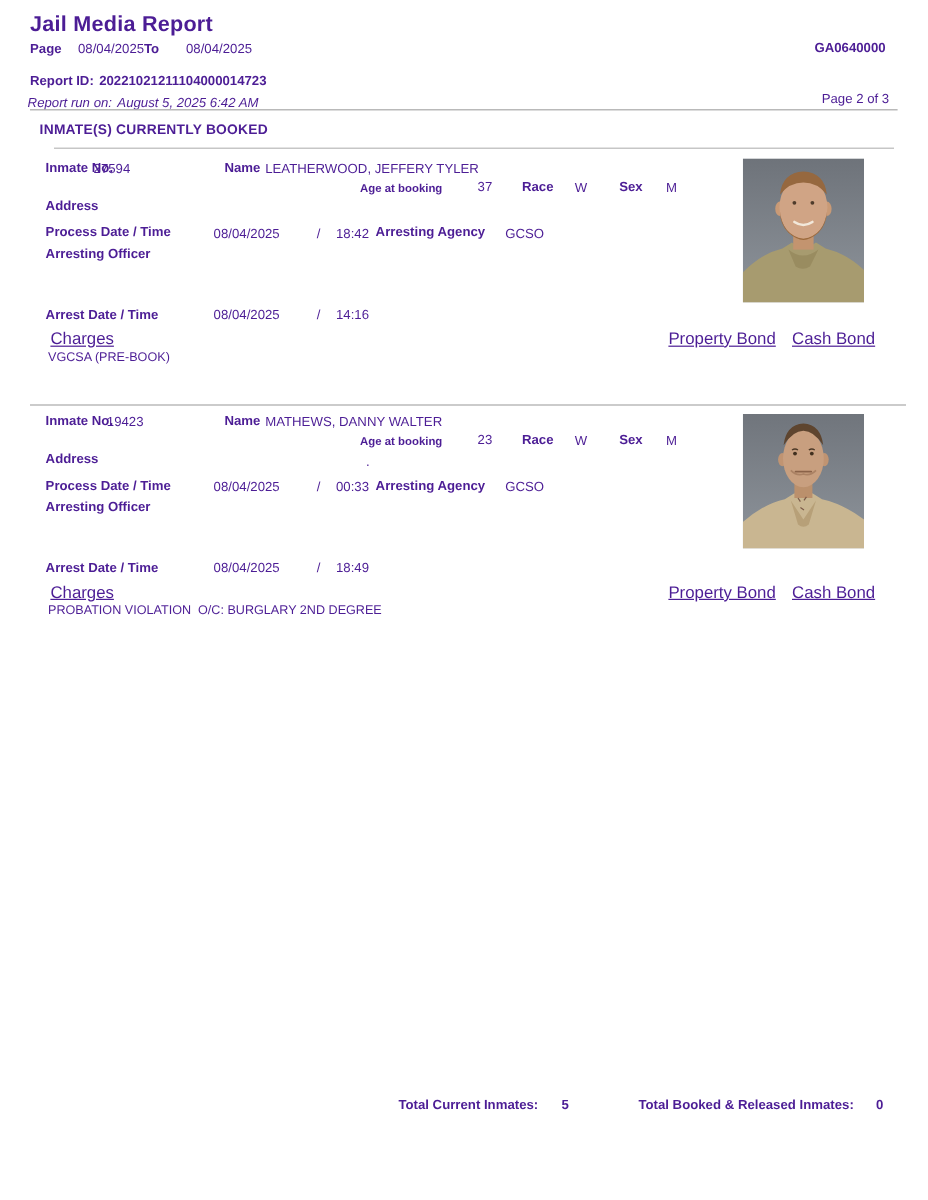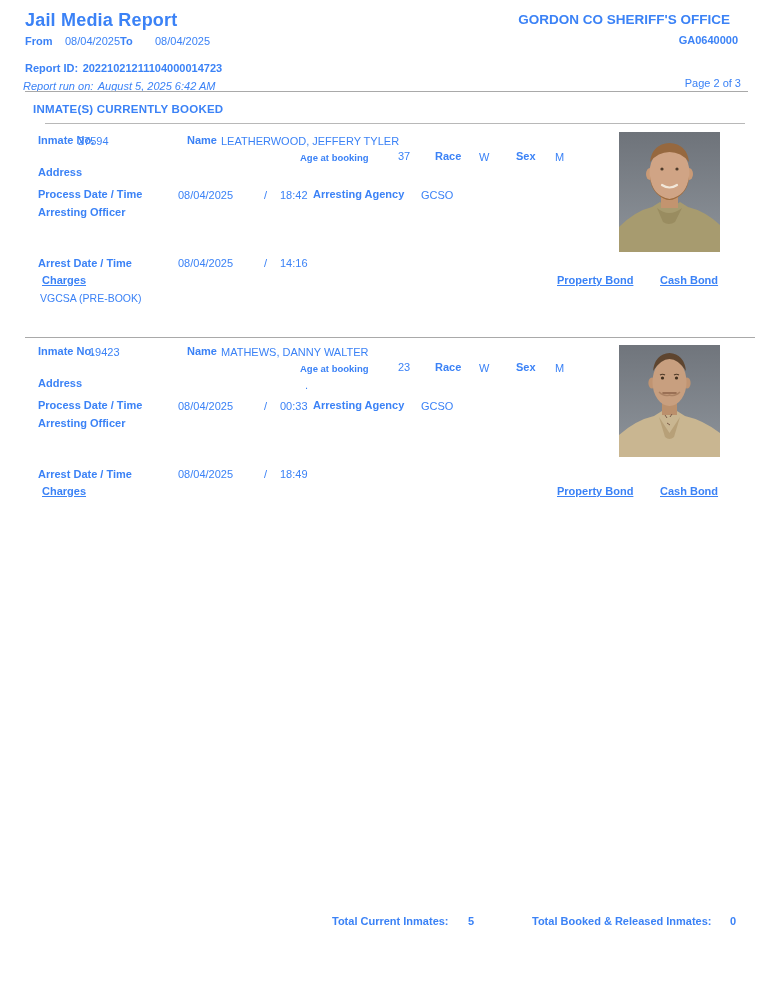--- a/index.html
+++ b/index.html
@@ -1,50 +1,49 @@
 <!DOCTYPE html>
 <html><head>
 <meta charset="utf-8">
 <style>
   html,body{margin:0;padding:0;background:#ffffff;}
   .page{
     position:relative;
     width:773px;height:1000px;
     background:#ffffff;
     font-family:"Liberation Sans","DejaVu Sans",sans-serif;
-    color:#3b82f6;
+    color:#4c1d95;
     overflow:hidden;
   }
   .abs{position:absolute;white-space:nowrap;}
   .title{font-size:18px;font-weight:bold;letter-spacing:0.2px;}
   .office{font-size:13.5px;font-weight:bold;}
   .small{font-size:11px;}
   .smallb{font-size:11px;font-weight:bold;}
   .italic{font-style:italic;}
   .rule{position:absolute;height:0;border:none;border-top:1px solid #a9a9a9;margin:0;}
   .rule-light{border-top:1px solid #b8b8b8;}
   .section-title{font-size:11.5px;font-weight:bold;letter-spacing:0.2px;}
   .lbl{font-size:11px;font-weight:bold;}
   .val{font-size:11px;font-weight:normal;}
   .lbl-sm{font-size:9.5px;font-weight:bold;}
-  .uhead{font-size:11px;font-weight:bold;text-decoration:underline;}
+  .uhead{font-size:14px;font-weight:normal;text-decoration:underline;}
   .charge-text{font-size:10.5px;white-space:pre-wrap;}
   .record{position:absolute;left:0;top:0;width:773px;height:200px;}
   .photo{position:absolute;left:619px;top:-2px;}
   .footer-lbl{font-size:11px;font-weight:bold;margin-left:44px;}
 </style>
 </head>
 <body>
 
 <div class="page">
 
   <div class="abs title" style="left:25px;top:10px;">Jail Media Report</div>
-  <div class="abs office" style="right:43px;top:12px;">GORDON CO SHERIFF'S OFFICE</div>
 
-  <div class="abs smallb" style="left:25px;top:35px;">From</div>
+  <div class="abs smallb" style="left:25px;top:35px;">Page</div>
   <div class="abs small" style="left:65px;top:35px;">08/04/2025</div>
   <div class="abs smallb" style="left:120px;top:35px;">To</div>
   <div class="abs small" style="left:155px;top:35px;">08/04/2025</div>
   <div class="abs smallb" style="right:35px;top:34px;margin-left:48px;">GA0640000</div>
 
   <div class="abs" style="left:25px;top:58px;">
     <span class="smallb">Report ID:</span>
     <span class="smallb">20221021211104000014723</span>
   </div>
 
@@ -148,20 +147,21 @@
     <div class="abs val" style="left:178px;top:73px;"></div>
 
     <div class="abs lbl" style="left:38px;top:123px;">Arrest Date / Time</div>
     <div class="abs val" style="left:178px;top:123px;">08/04/2025</div>
     <div class="abs val" style="left:264px;top:123px;">/</div>
     <div class="abs val" style="left:280px;top:123px;">18:49</div>
 
     <div class="abs uhead" style="left:42px;top:140px;">Charges</div>
     <div class="abs uhead" style="left:557px;top:140px;">Property Bond</div>
     <div class="abs uhead" style="left:660px;top:140px;">Cash Bond</div>
+    <div class="abs charge-text" style="left:40px;top:158px;">PROBATION VIOLATION  O/C: BURGLARY 2ND DEGREE</div>
 
     <div class="photo" style="top:0;">
       <svg width="101" height="112" viewBox="0 0 101 112" xmlns="http://www.w3.org/2000/svg">
         <defs>
           <linearGradient id="bg2" x1="0" y1="0" x2="0" y2="1">
             <stop offset="0" stop-color="#70757c"></stop>
               <stop offset="1" stop-color="#8e949b"></stop>
           </linearGradient>
         </defs>
         <rect x="0" y="0" width="101" height="112" fill="url(#bg2)"></rect>

